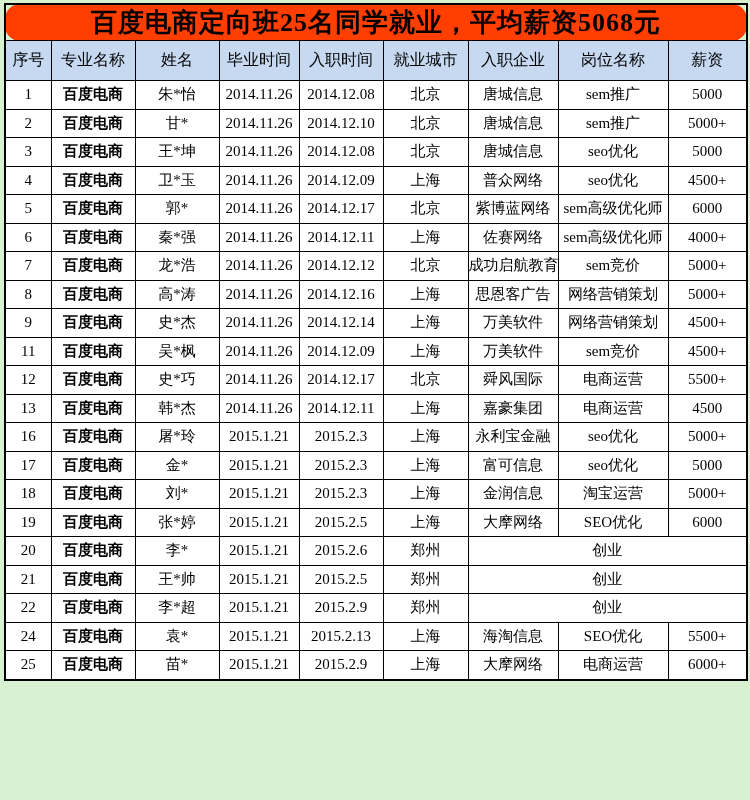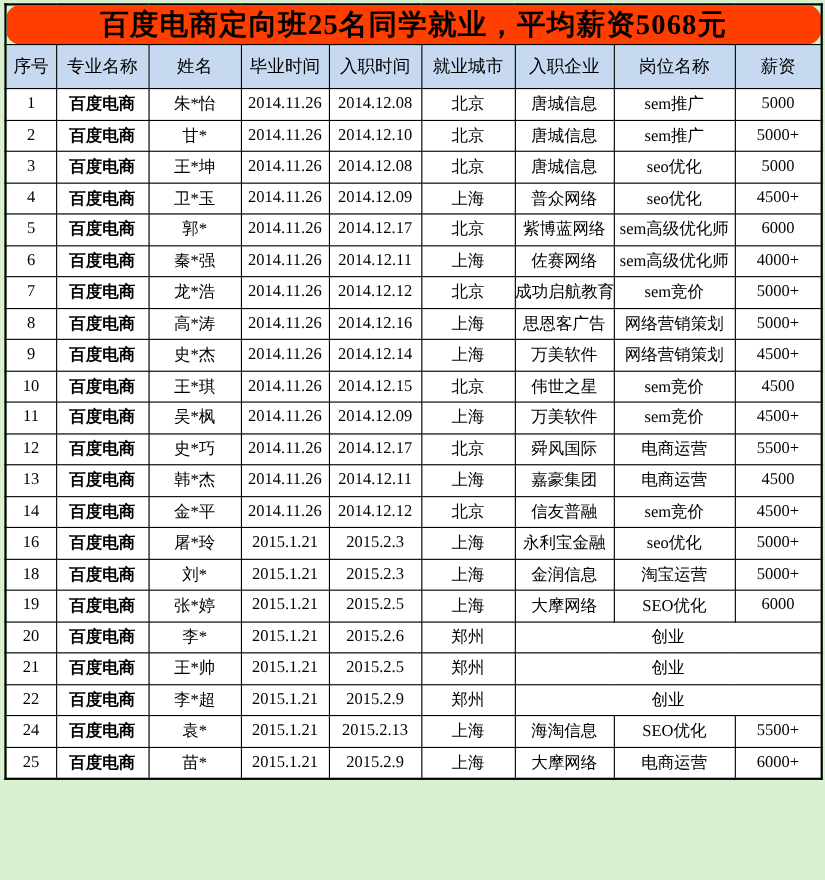--- a/index.html
+++ b/index.html
@@ -196,31 +196,20 @@
           <td class="col-major">百度电商</td>
           <td class="col-name">史*杰</td>
           <td class="col-graduation">2014.11.26</td>
           <td class="col-entry">2014.12.14</td>
           <td class="col-city">上海</td>
           <td class="col-company">万美软件</td>
           <td class="col-position">网络营销策划</td>
           <td class="col-salary">4500+</td>
         </tr>
         <tr>
-          <td class="col-no">10</td>
-          <td class="col-major">百度电商</td>
-          <td class="col-name">王*琪</td>
-          <td class="col-graduation">2014.11.26</td>
-          <td class="col-entry">2014.12.15</td>
-          <td class="col-city">北京</td>
-          <td class="col-company">伟世之星</td>
-          <td class="col-position">sem竞价</td>
-          <td class="col-salary">4500</td>
-        </tr>
-        <tr>
           <td class="col-no">11</td>
           <td class="col-major">百度电商</td>
           <td class="col-name">吴*枫</td>
           <td class="col-graduation">2014.11.26</td>
           <td class="col-entry">2014.12.09</td>
           <td class="col-city">上海</td>
           <td class="col-company">万美软件</td>
           <td class="col-position">sem竞价</td>
           <td class="col-salary">4500+</td>
         </tr>
@@ -240,40 +229,40 @@
           <td class="col-major">百度电商</td>
           <td class="col-name">韩*杰</td>
           <td class="col-graduation">2014.11.26</td>
           <td class="col-entry">2014.12.11</td>
           <td class="col-city">上海</td>
           <td class="col-company">嘉豪集团</td>
           <td class="col-position">电商运营</td>
           <td class="col-salary">4500</td>
         </tr>
         <tr>
-          <td class="col-no">14</td>
-          <td class="col-major">百度电商</td>
-          <td class="col-name">金*平</td>
-          <td class="col-graduation">2014.11.26</td>
-          <td class="col-entry">2014.12.12</td>
-          <td class="col-city">北京</td>
-          <td class="col-company">信友普融</td>
-          <td class="col-position">sem竞价</td>
-          <td class="col-salary">4500+</td>
-        </tr>
-        <tr>
           <td class="col-no">16</td>
           <td class="col-major">百度电商</td>
           <td class="col-name">屠*玲</td>
           <td class="col-graduation">2015.1.21</td>
           <td class="col-entry">2015.2.3</td>
           <td class="col-city">上海</td>
           <td class="col-company">永利宝金融</td>
           <td class="col-position">seo优化</td>
           <td class="col-salary">5000+</td>
+        </tr>
+        <tr>
+          <td class="col-no">17</td>
+          <td class="col-major">百度电商</td>
+          <td class="col-name">金*</td>
+          <td class="col-graduation">2015.1.21</td>
+          <td class="col-entry">2015.2.3</td>
+          <td class="col-city">上海</td>
+          <td class="col-company">富可信息</td>
+          <td class="col-position">seo优化</td>
+          <td class="col-salary">5000</td>
         </tr>
         <tr>
           <td class="col-no">18</td>
           <td class="col-major">百度电商</td>
           <td class="col-name">刘*</td>
           <td class="col-graduation">2015.1.21</td>
           <td class="col-entry">2015.2.3</td>
           <td class="col-city">上海</td>
           <td class="col-company">金润信息</td>
           <td class="col-position">淘宝运营</td>

